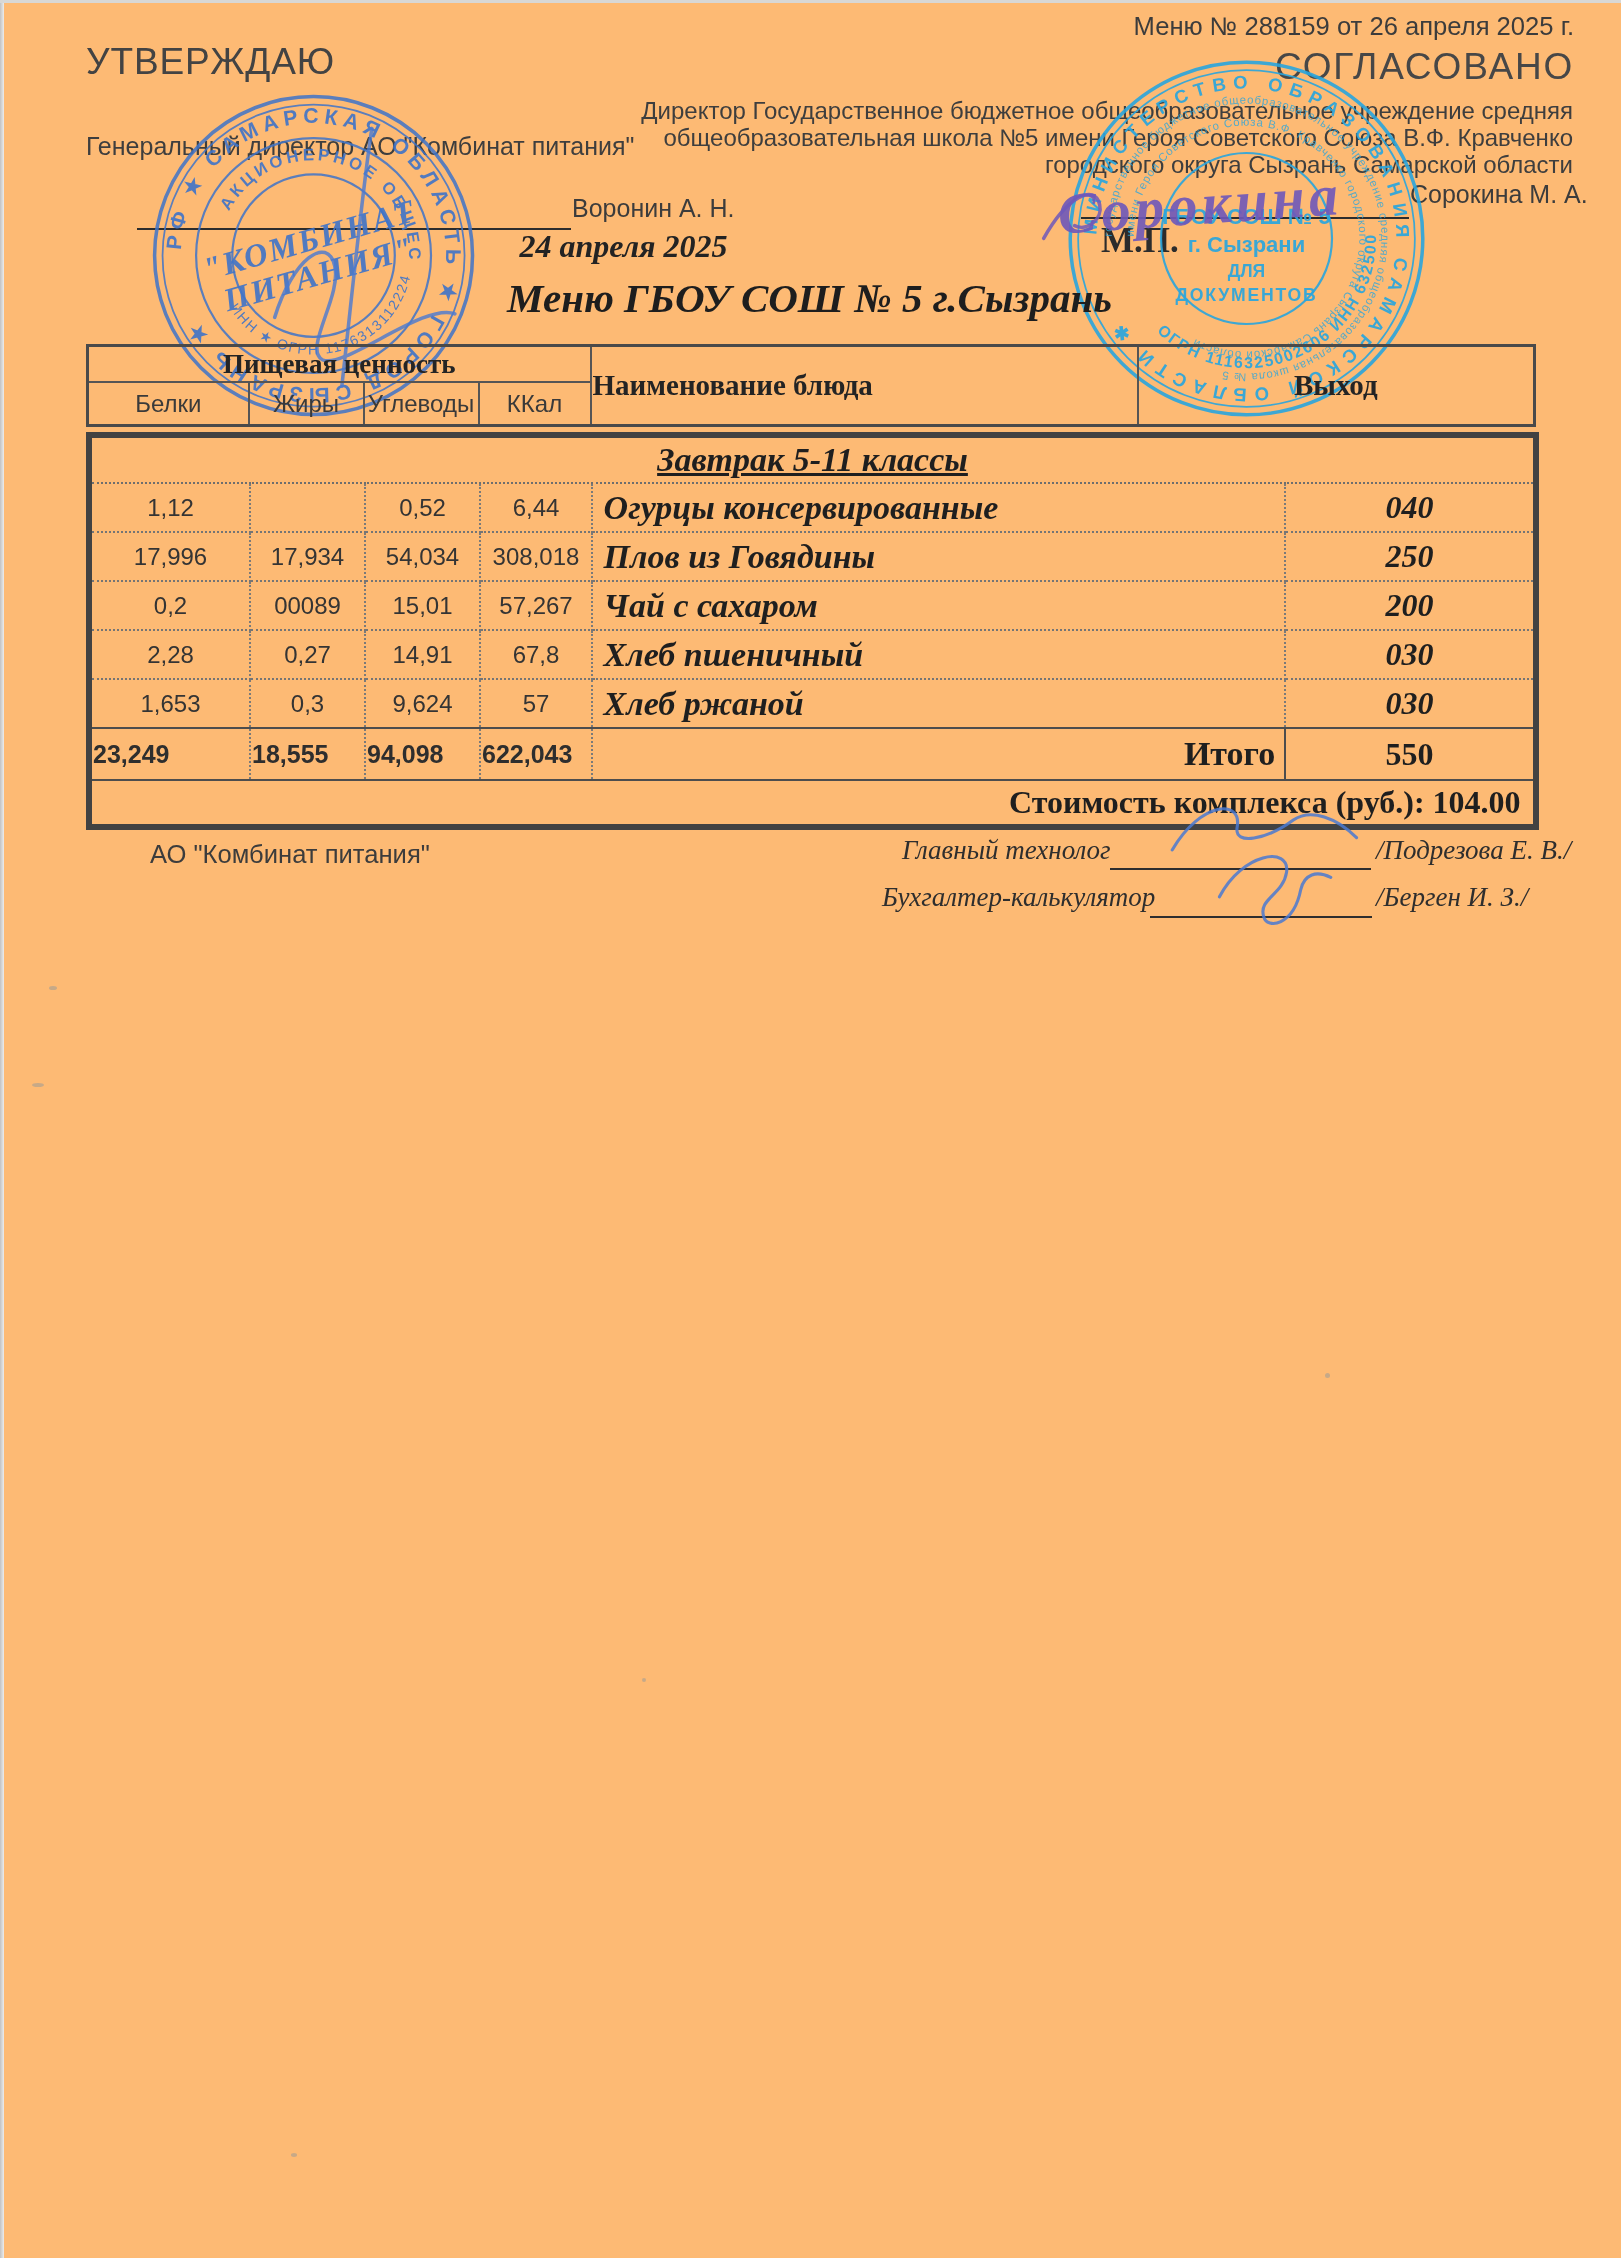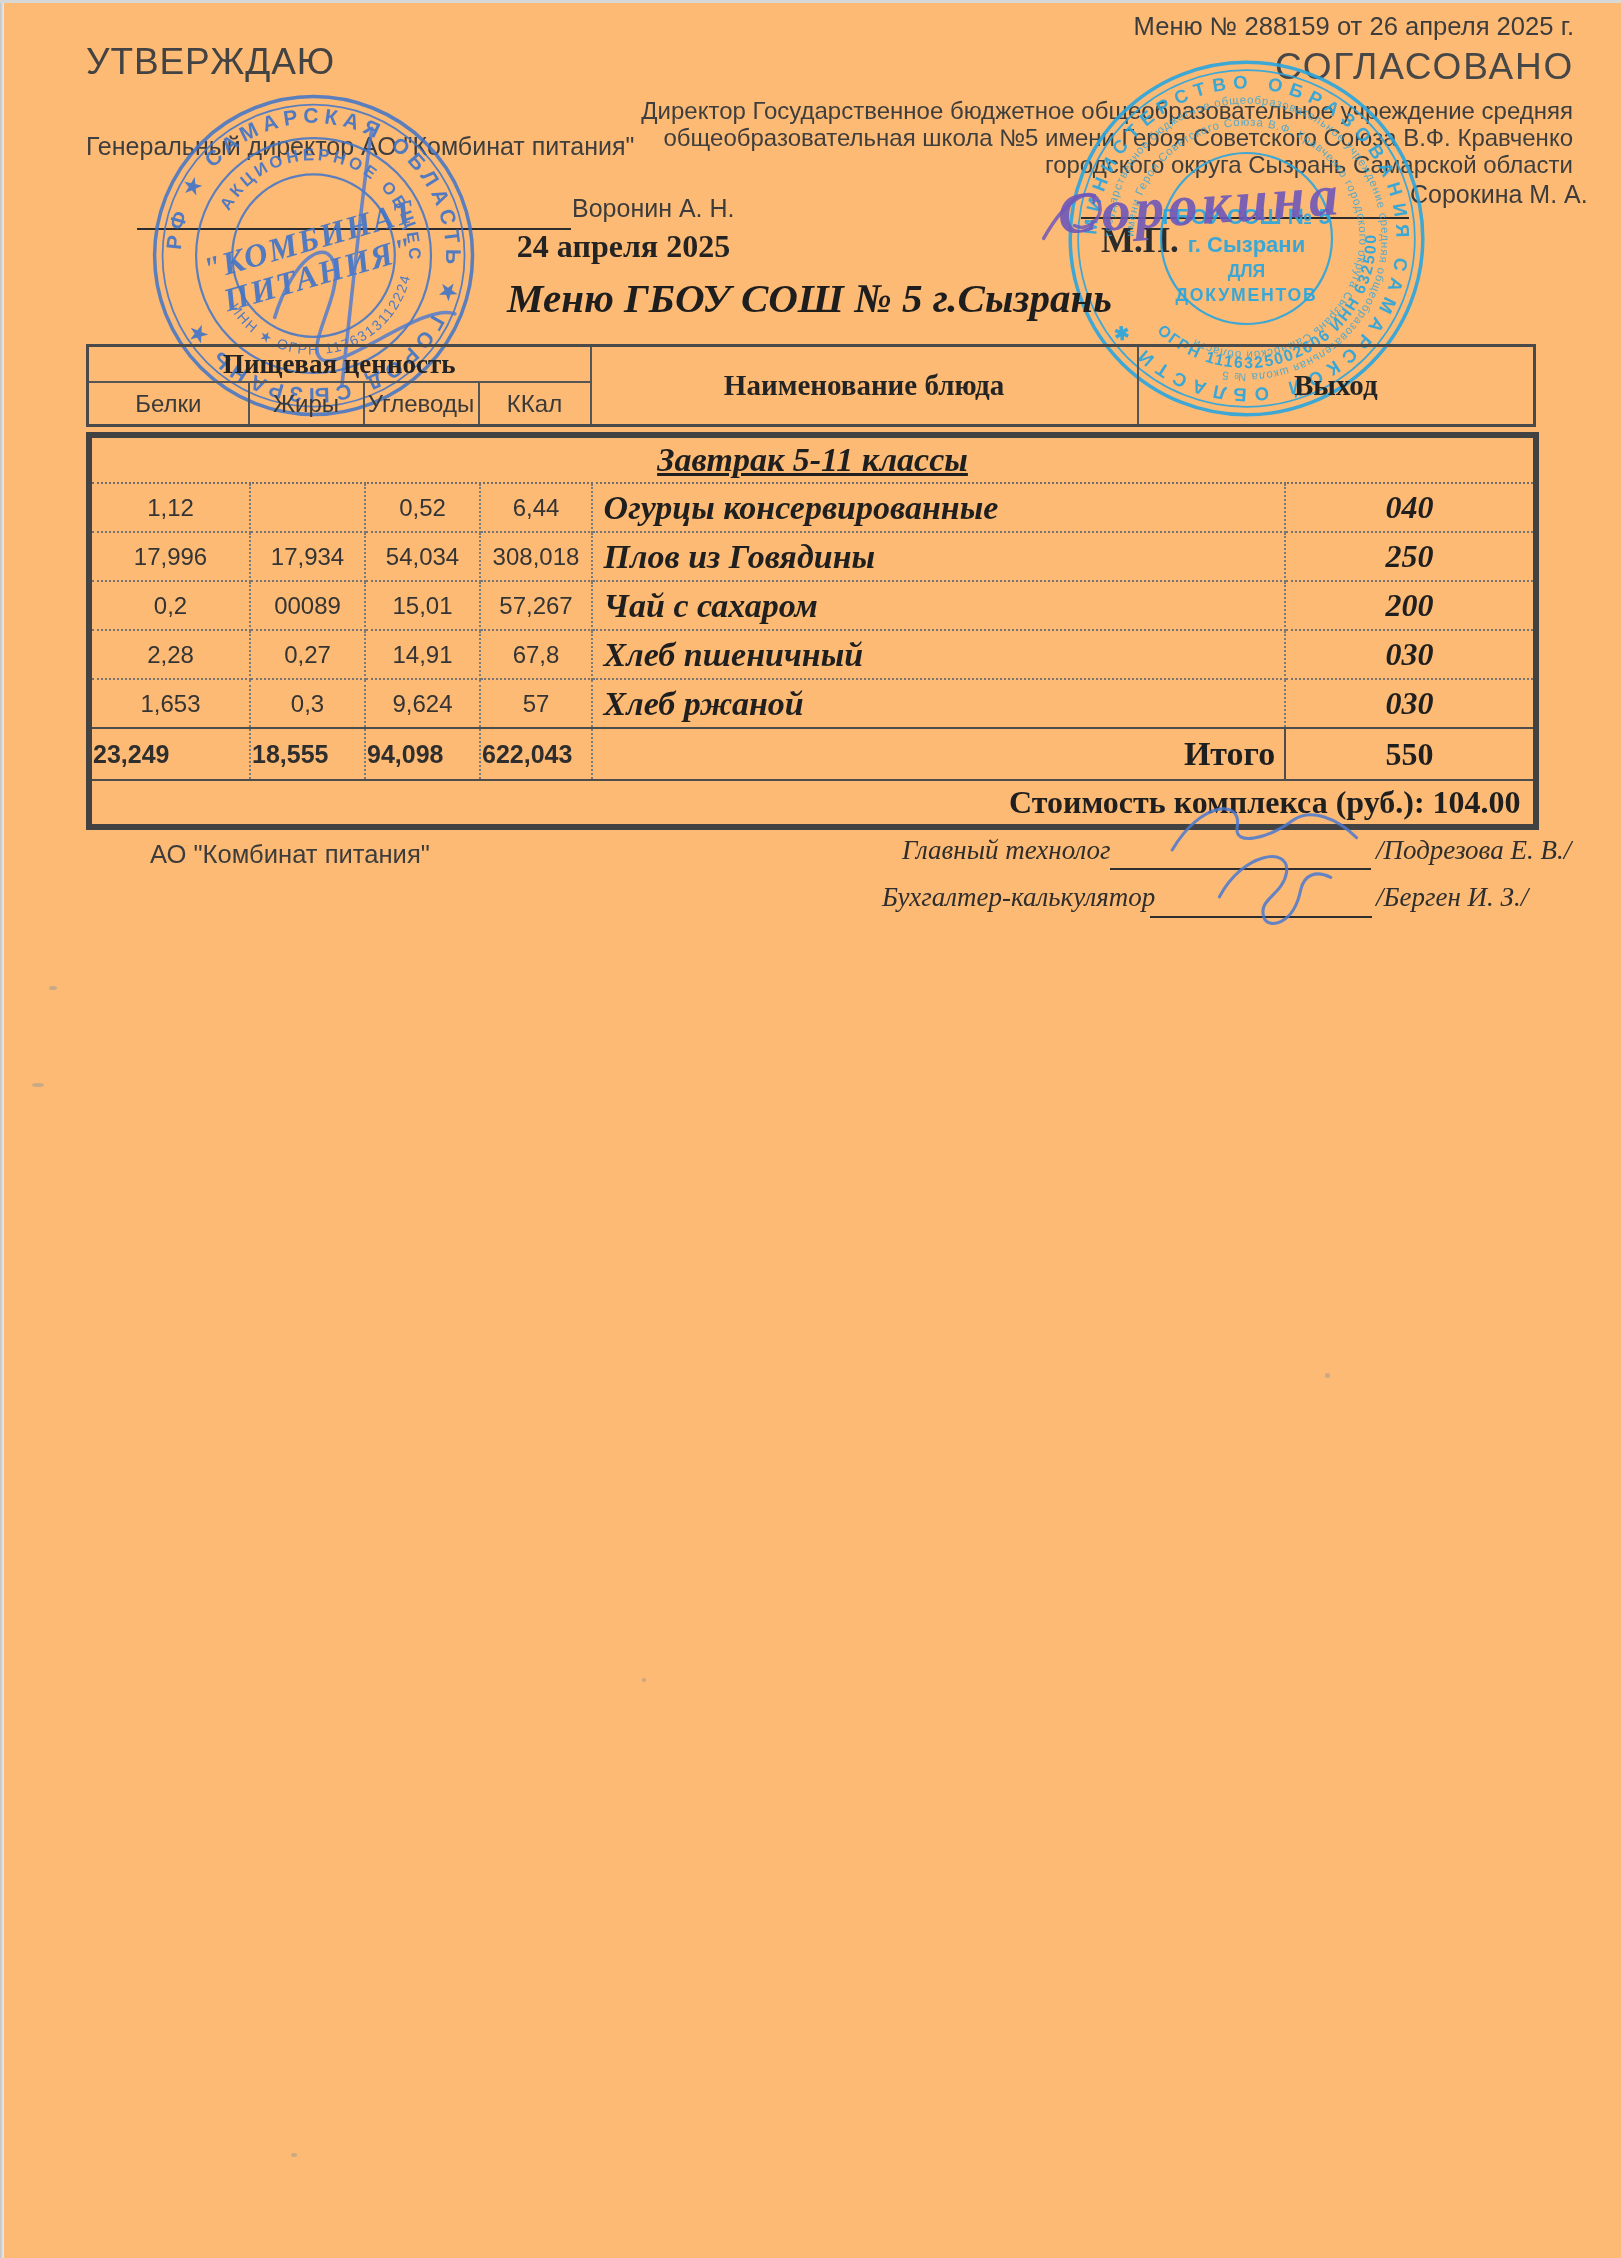--- a/index.html
+++ b/index.html
@@ -18,30 +18,30 @@
   .approve-h{left:86px;top:41px;font-size:37px;color:#434343;letter-spacing:0.9px;}
   .agree-h{top:46px;right:48px;font-size:37px;color:#474747;letter-spacing:1.8px;}
   .approve-role{left:86px;top:132px;font-size:25px;color:#3e3e3e;}
   .agree-role{top:97px;right:49px;width:970px;text-align:right;font-size:24px;line-height:1.13;color:#3e3e3e;}
   .signer-left{left:572px;top:194px;font-size:25px;color:#3c3c3c;}
   .signer-right{left:1410px;top:180px;font-size:25px;color:#3c3c3c;}
   .sig-line{border-top:2.6px solid #2d2d2d;height:0;}
   .line-left{left:137px;top:228px;width:434px;}
   .line-right{left:1081px;top:217px;width:328px;}
   .mp{left:1101px;top:221px;font-size:35px;font-weight:bold;color:#2c2c2c;}
-  .date-line{left:491px;top:228px;width:265px;text-align:center;font-size:32px;font-weight:bold;color:#232323;}
+  .date-line{left:491px;top:228px;width:265px;text-align:center;font-size:32px;font-weight:bold;font-style:italic;color:#232323;}
   .doc-title{left:86px;top:274px;width:1447px;text-align:center;font-size:41px;font-weight:bold;font-style:italic;color:#1e1e1e;}
 
   
   .hdr-table{position:absolute;left:86px;top:344px;width:1447px;border-collapse:collapse;table-layout:fixed;
              border:3.5px solid #4a4a4a;background:transparent;}
   .hdr-table td{border:2.6px solid #555;vertical-align:middle;}
   .nutrition-h{height:32px;text-align:center;font-family:"Liberation Serif",serif;font-weight:bold;font-size:27px;color:#242424;}
   .sub-h{height:39px;text-align:center;font-size:24px;color:#3a3a3a;}
-  .dish-h{text-align:center;font-family:"Liberation Serif",serif;font-weight:bold;font-size:29px;color:#242424;}
+  .dish-h{font-family:"Liberation Serif",serif;font-weight:bold;font-size:29px;color:#242424;}
   .out-h{text-align:center;font-family:"Liberation Serif",serif;font-weight:bold;font-size:29px;color:#242424;}
 
   
   .menu-table{position:absolute;left:86px;top:432px;width:1447px;border-collapse:collapse;table-layout:fixed;
               border:6.2px solid #424242;padding-left:25px;}
   .menu-table td{vertical-align:middle;}
   .section-row td{height:42px;text-align:center;border-bottom:2.6px dotted #6e6e6e;}
   .section-title{font-family:"Liberation Serif",serif;font-weight:bold;font-style:italic;font-size:34px;
                  text-decoration:underline;color:#1f1f1f;}
   .menu-row td{height:45px;border-bottom:2.6px dotted #757575;}

